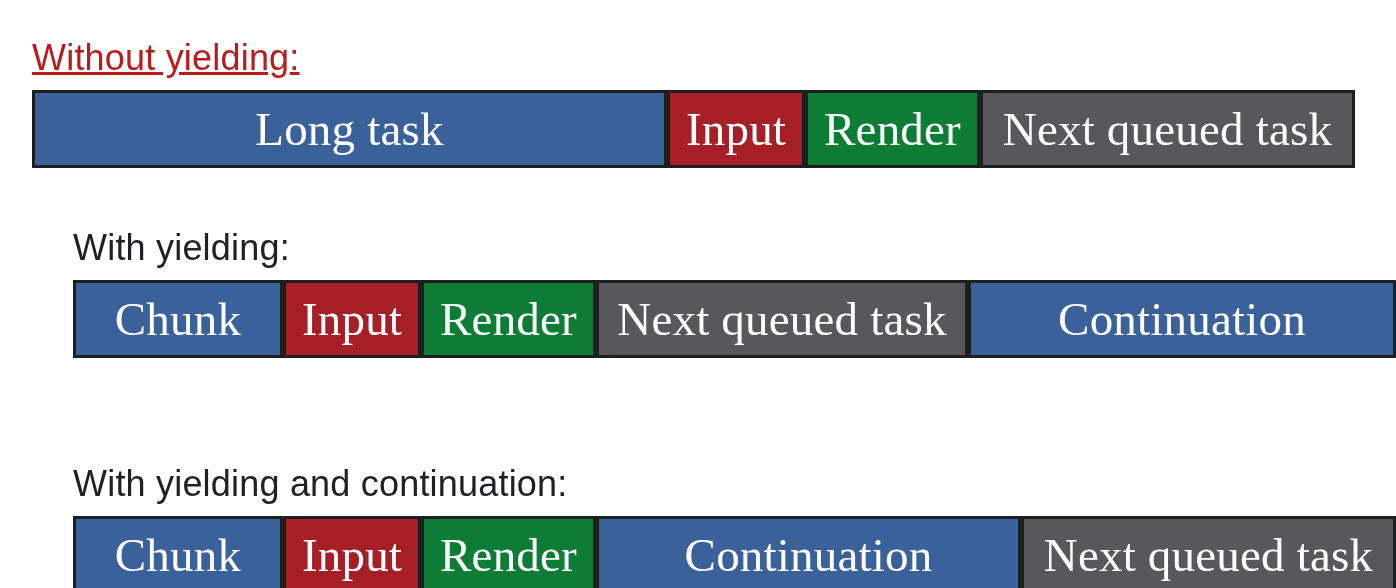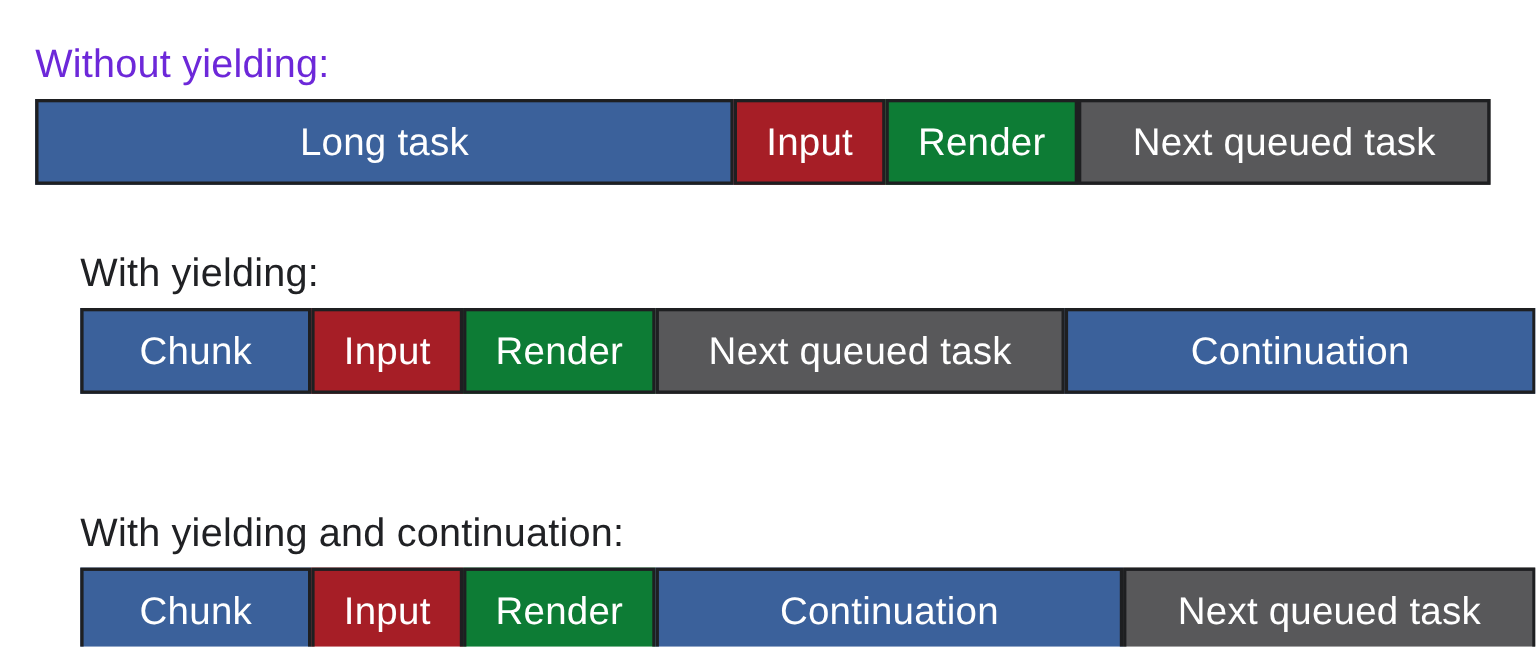--- a/index.html
+++ b/index.html
@@ -35,36 +35,37 @@
     box-sizing: border-box;
     height: 78px;
     border: 3px solid #1e1f21;
     display: flex;
     align-items: center;
     justify-content: center;
     flex: 0 0 auto;
   }
   .segment span {
     color: #ffffff;
-    font-size: 35px;
+    font-size: 47px;
     line-height: 1;
     white-space: nowrap;
     letter-spacing: 0.2px;
+    font-family: Liberation Serif, serif;
   }
   .spacer {
     height: 58px;
   }
 </style>
 </head>
 <body>
 
 <div class="canvas">
 
   <div class="section">
-    <div class="row-label" style="color: #6d28d9;">Without yielding:</div>
+    <div class="row-label" style="color: #b91c1c; text-decoration: underline;">Without yielding:</div>
     <div class="bar">
         <div class="segment" style="width: 635px; background: rgb(59, 97, 155); border-color: rgb(30, 31, 33);">
           <span style="color: rgb(255, 255, 255);">Long task</span>
         </div>
         <div class="segment" style="width: 138px; background: rgb(166, 30, 38); border-color: rgb(30, 31, 33);">
           <span style="color: rgb(255, 255, 255);">Input</span>
         </div>
         <div class="segment" style="width: 175px; background: rgb(13, 124, 53); border-color: rgb(30, 31, 33);">
           <span style="color: rgb(255, 255, 255);">Render</span>
         </div>

